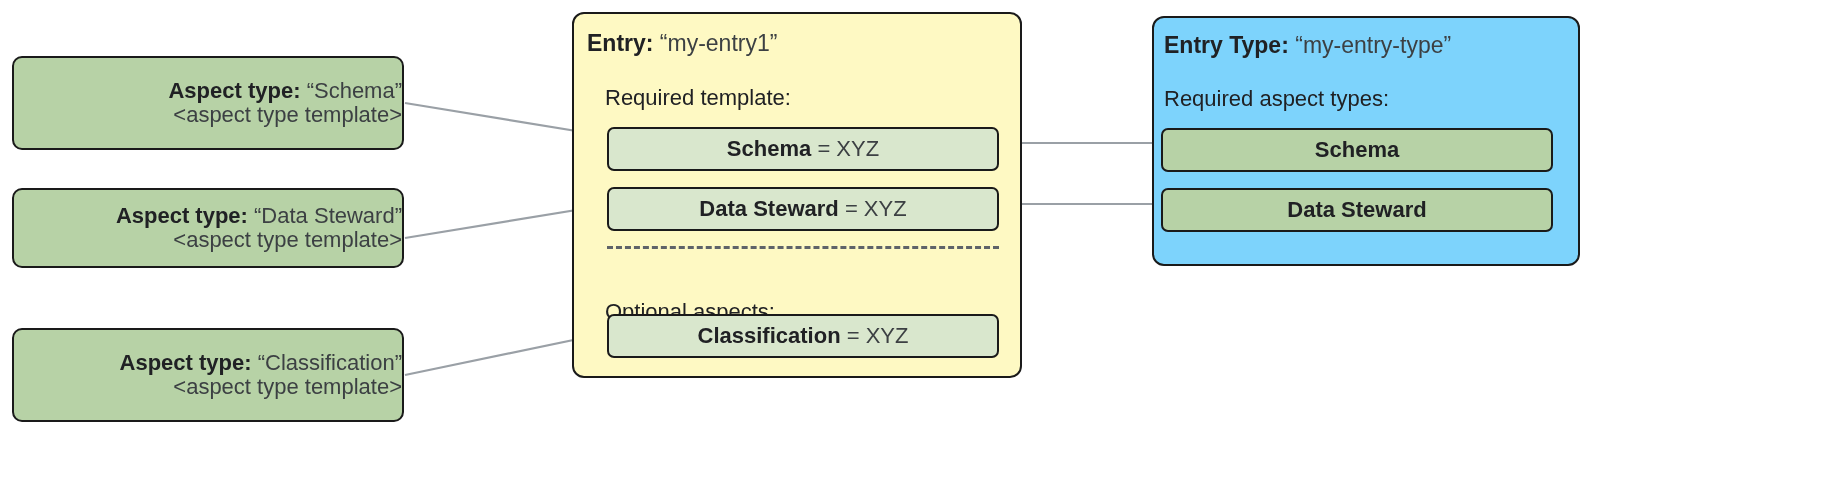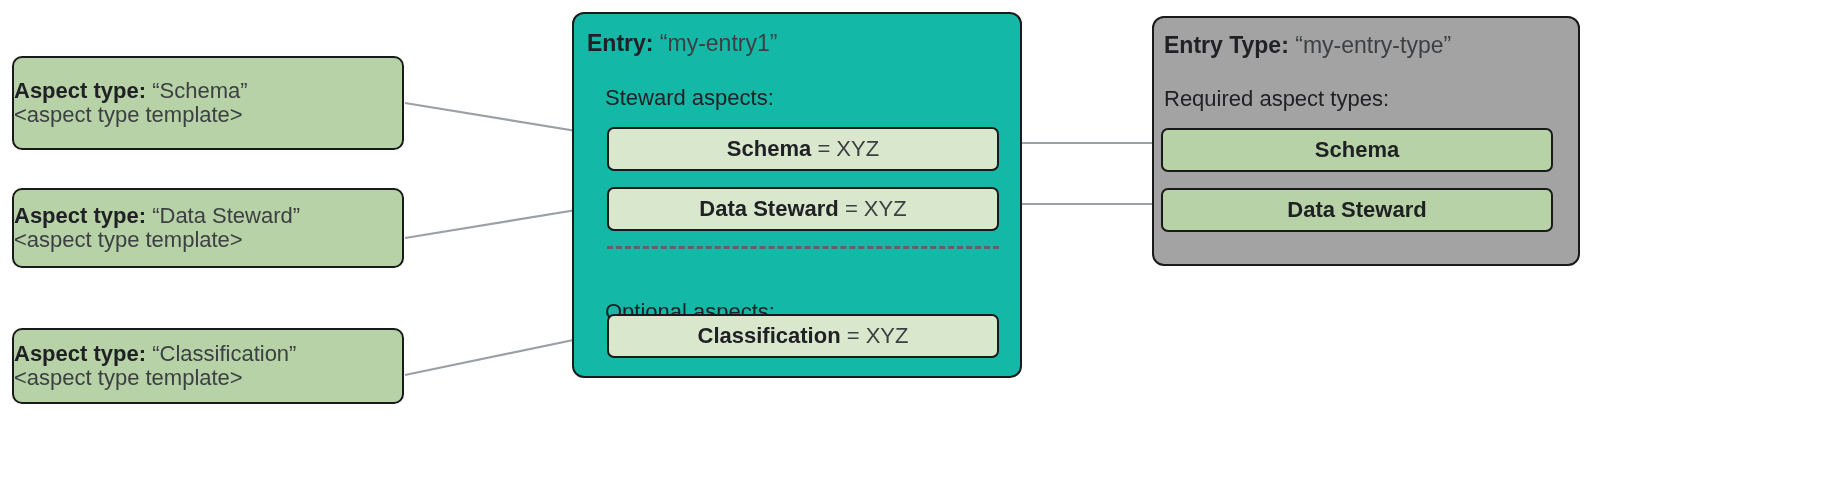--- a/index.html
+++ b/index.html
@@ -30,21 +30,21 @@
 
   
   .aspect-type-card {
     position: absolute;
     box-sizing: border-box;
     background: #b7d2a6;
     border: 2.5px solid #1a1a1a;
     border-radius: 10px;
     display: flex;
     flex-direction: column;
-    align-items: flex-start;
+    align-items: flex-end;
     justify-content: center;
     z-index: 10;
   }
   .aspect-type-card .line1 {
     font-size: 22px;
     color: #3c4043;
     line-height: 1.1;
     white-space: nowrap;
   }
   .aspect-type-card .line1 .k {
@@ -59,21 +59,21 @@
   }
 
   
   #entry-panel {
     position: absolute;
     left: 572px;
     top: 12px;
     width: 450px;
     height: 366px;
     box-sizing: border-box;
-    background: #14b8a6;
+    background: #fef9c3;
     border: 2.5px solid #1a1a1a;
     border-radius: 12px;
     z-index: 10;
   }
   #entry-panel .panel-title {
     position: absolute;
     left: 13px;
     top: 16px;
     font-size: 23px;
     color: #3c4043;
@@ -126,21 +126,21 @@
   }
 
   
   #entry-type-panel {
     position: absolute;
     left: 1152px;
     top: 16px;
     width: 428px;
     height: 250px;
     box-sizing: border-box;
-    background: #a3a3a3;
+    background: #7dd3fc;
     border: 2.5px solid #1a1a1a;
     border-radius: 12px;
     z-index: 10;
   }
   #entry-type-panel .panel-title {
     position: absolute;
     left: 10px;
     top: 14px;
     font-size: 23px;
     color: #3c4043;
@@ -199,35 +199,35 @@
   </div>
 
   <div class="aspect-type-card" style="left:12px; top:188px; width:392px; height:80px;">
     <div class="line1">
       <span class="k">Aspect type:</span>
       <span>“Data Steward”</span>
     </div>
     <div class="line2">&lt;aspect type template&gt;</div>
   </div>
 
-  <div class="aspect-type-card" style="left:12px; top:328px; width:392px; height:76px;">
+  <div class="aspect-type-card" style="left:12px; top:328px; width:392px; height:94px;">
     <div class="line1">
       <span class="k">Aspect type:</span>
       <span>“Classification”</span>
     </div>
     <div class="line2">&lt;aspect type template&gt;</div>
   </div>
 
   <div id="entry-panel">
     <div class="panel-title">
       <span class="k">Entry:</span>
       <span>“my-entry1”</span>
     </div>
 
-    <div class="section-label" id="required-label">Steward aspects:</div>
+    <div class="section-label" id="required-label">Required template:</div>
 
     <div class="aspect-chip" id="chip-schema">
       <span class="k">Schema</span>
       <span>&nbsp;</span>
       <span>= XYZ</span>
     </div>
 
     <div class="aspect-chip" id="chip-steward">
       <span class="k">Data Steward</span>
       <span>&nbsp;</span>

